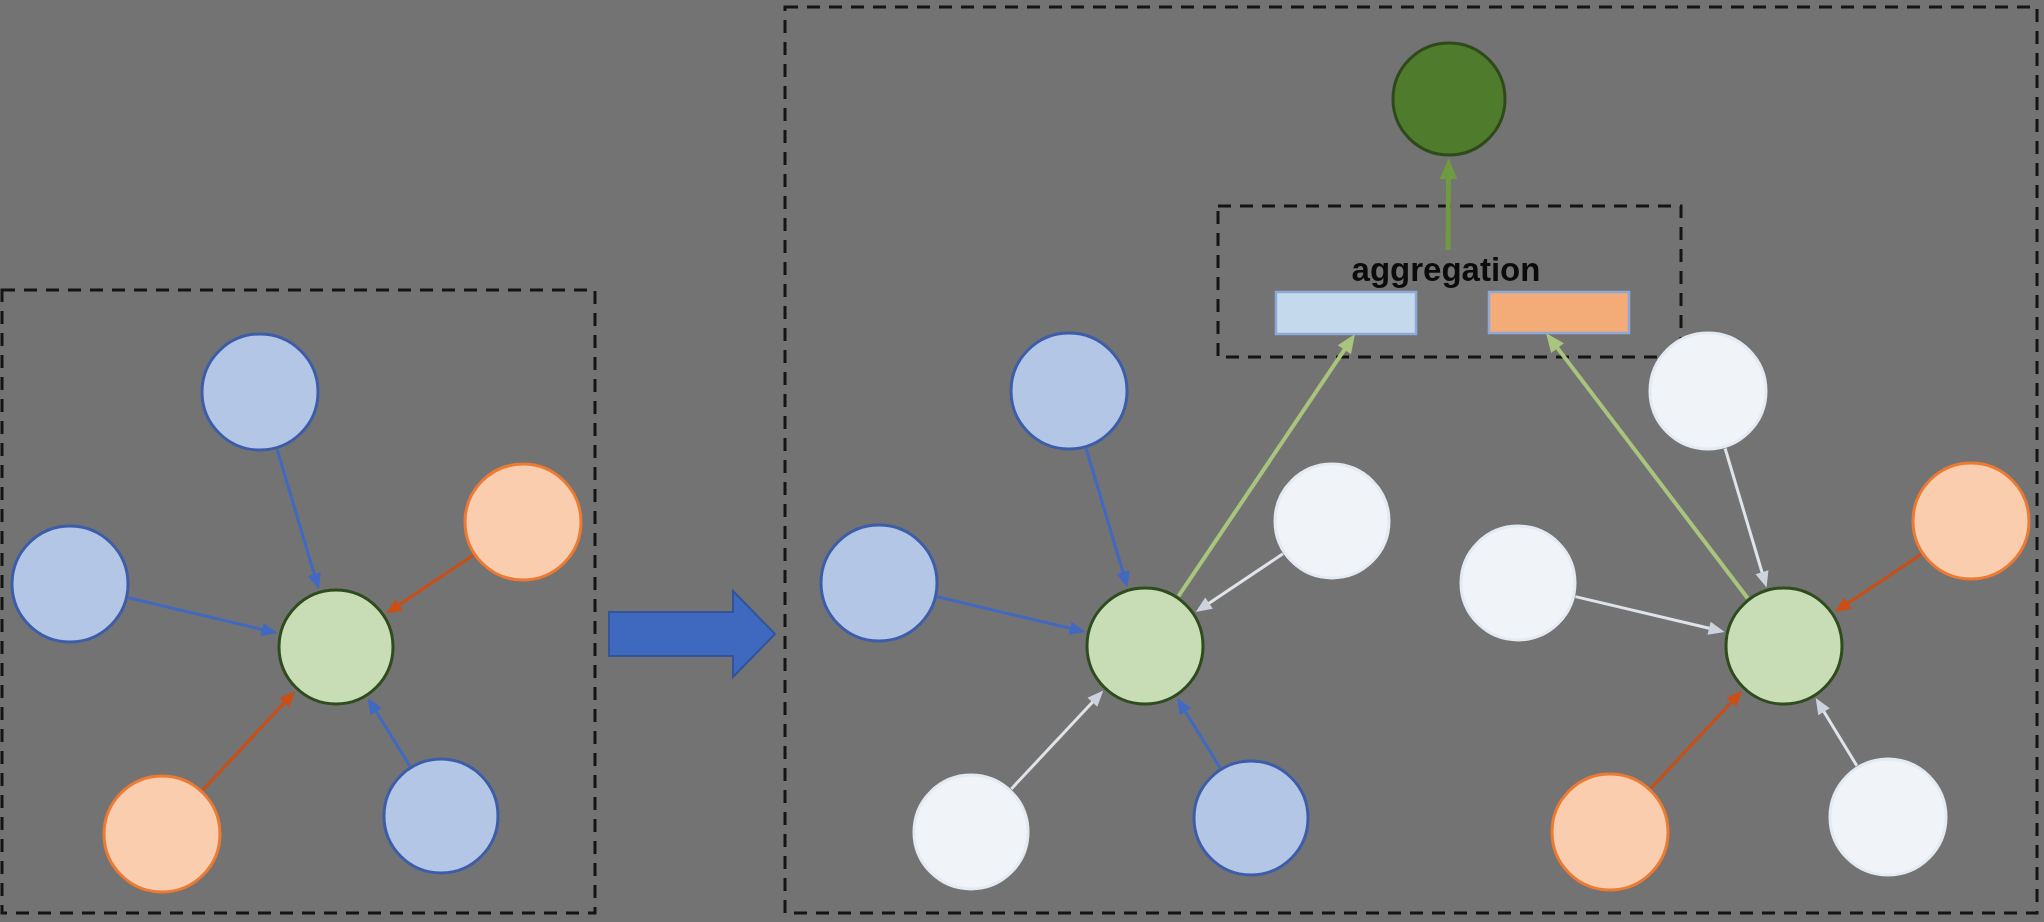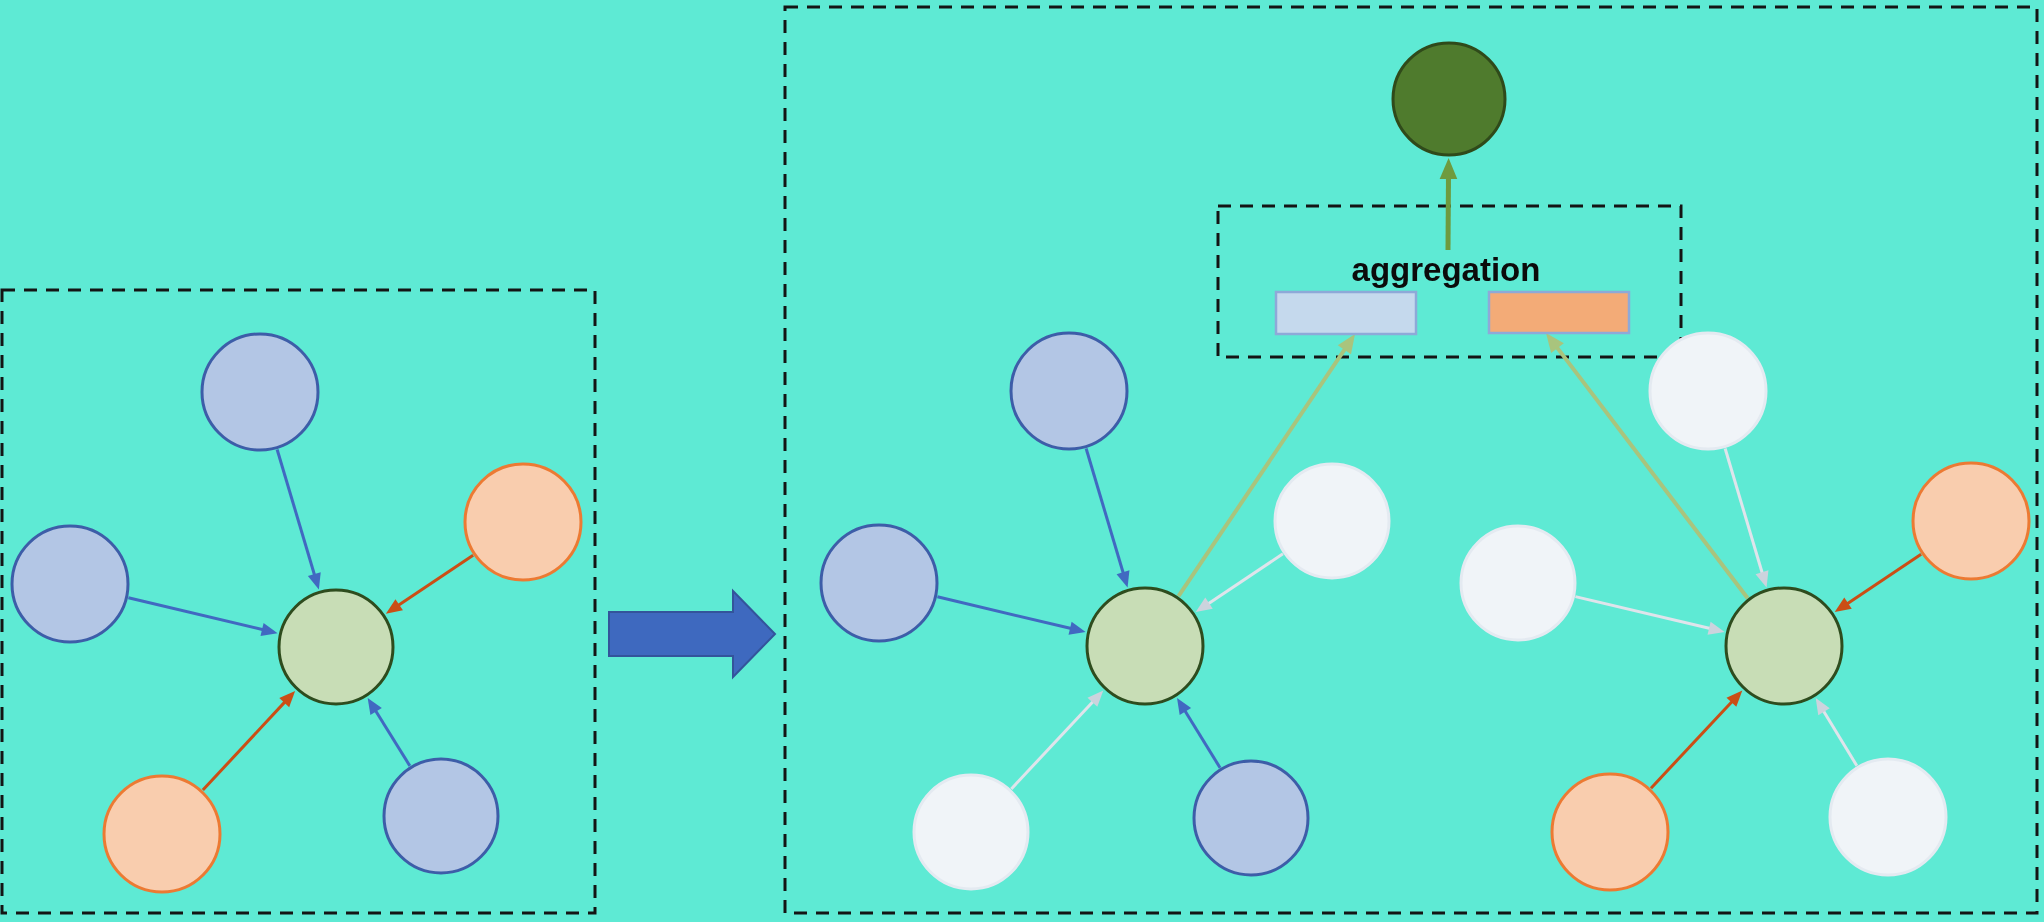--- a/index.html
+++ b/index.html
@@ -1,19 +1,19 @@
 <!DOCTYPE html>
 <html><head>
 <meta charset="utf-8">
 <style>
   html,body{margin:0;padding:0;background:#ffffff;}
   #canvas{
     position:relative;
     width:2044px;height:922px;
-    background:#5eead4;
+    background:#737373;
     font-family:"Liberation Sans", sans-serif;
     overflow:hidden;
   }
   svg{position:absolute;left:0;top:0;}
   .agg-label{
     font-family:"Liberation Sans", sans-serif;
     font-weight:bold;
     font-size:33px;
     fill:#0b0b0b;
   }

